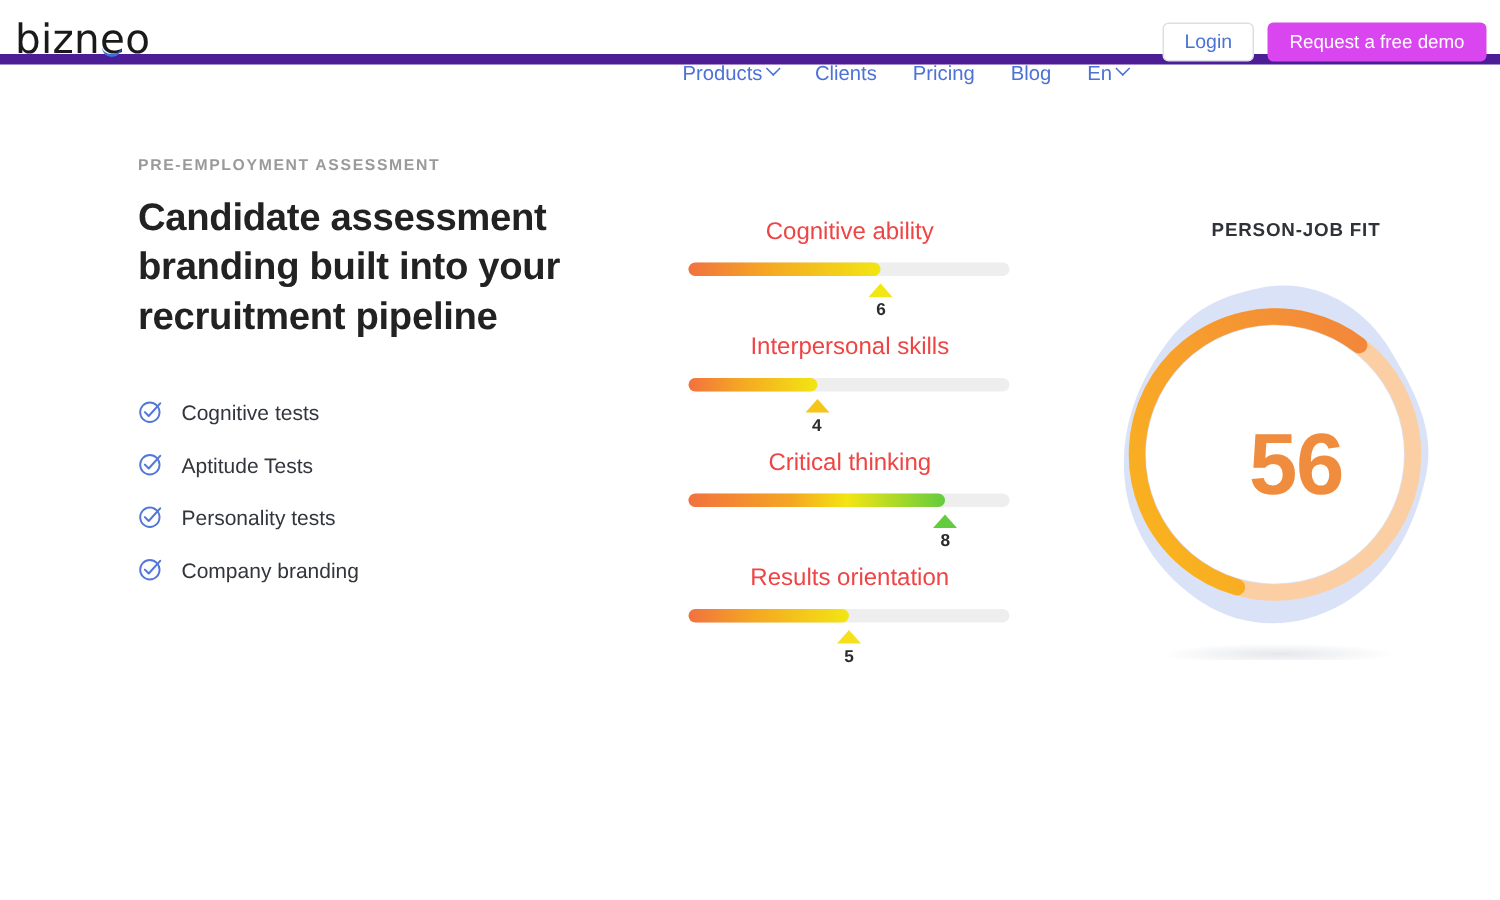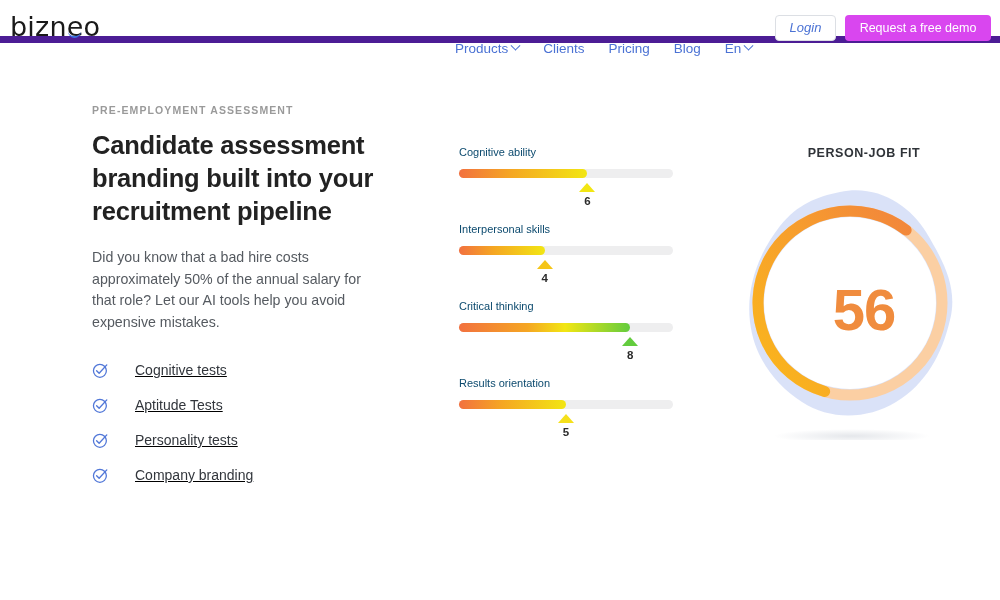--- a/index.html
+++ b/index.html
@@ -66,21 +66,20 @@
     width: 61px; height: 26px;
     border: 1px solid #dcdfe4;
     border-radius: 4px;
     background: #fff;
     color: #4b72d4;
     font-size: 13px;
     font-family: "Liberation Sans", sans-serif;
     cursor: pointer;
     line-height: 24px;
     text-align: center;
-    font-style: italic;
   }
   .btn-demo {
     position: absolute;
     left: 845px; top: 15px;
     width: 146px; height: 26px;
     border: none;
     border-radius: 4px;
     background: #d946ef;
     color: #fff;
     font-size: 12.5px;
@@ -110,34 +109,35 @@
   .subcopy {
     margin-top: 19px;
     font-size: 14.2px;
     line-height: 21.5px;
     color: #555a60;
     width: 295px;
   }
   .feature-list { margin-top: 29px; }
   .feature {
     display: flex;
+    align-items: center;
     height: 35px;
-    gap: 26px;
-    text-decoration: underline;
+    gap: 12px;
   }
   .check-icon { width: 17px; height: 17px; flex: 0 0 17px; position: relative; }
   .feature-label { font-size: 14px; color: #32363c; }
 
   
   .mid-col { position: absolute; left: 459px; top: 146px; width: 215px; }
   .slider-block { position: relative; height: 77px; }
   .slider-label {
-    font-size: 11px;
-    color: #0c4a6e;
+    font-size: 16px;
+    color: #ef4444;
     margin-bottom: 11px;
+    text-align: center;
   }
   .track {
     position: relative;
     width: 214px; height: 9px;
     background: #eeeeef;
     border-radius: 5px;
     overflow: visible;
   }
   .fill {
     position: absolute;
@@ -217,21 +217,20 @@
     </div>
   </div>
 
   <button class="btn-login">Login</button>
   <button class="btn-demo">Request a free demo</button>
 </div>
 
 <div class="left-col">
   <div class="eyebrow">PRE-EMPLOYMENT ASSESSMENT</div>
   <h1 class="headline">Candidate assessment branding built into your recruitment pipeline</h1>
-  <p class="subcopy">Did you know that a bad hire costs approximately 50% of the annual salary for that role? Let our AI tools help you avoid expensive mistakes.</p>
 
   <div class="feature-list">
     <div class="feature">
       <span class="check-icon">
         <svg width="17" height="17" viewBox="0 0 20 20">
           <circle cx="9.3" cy="10.4" r="7.6" fill="none" stroke="#5177d8" stroke-width="1.5"></circle>
           <path d="M5.4 10.3 L8.4 13.3 L17.4 3.4" fill="none" stroke="#5177d8" stroke-width="1.6" stroke-linecap="round" stroke-linejoin="round"></path>
         </svg>
       </span>
       <span class="feature-label">Cognitive tests</span>

